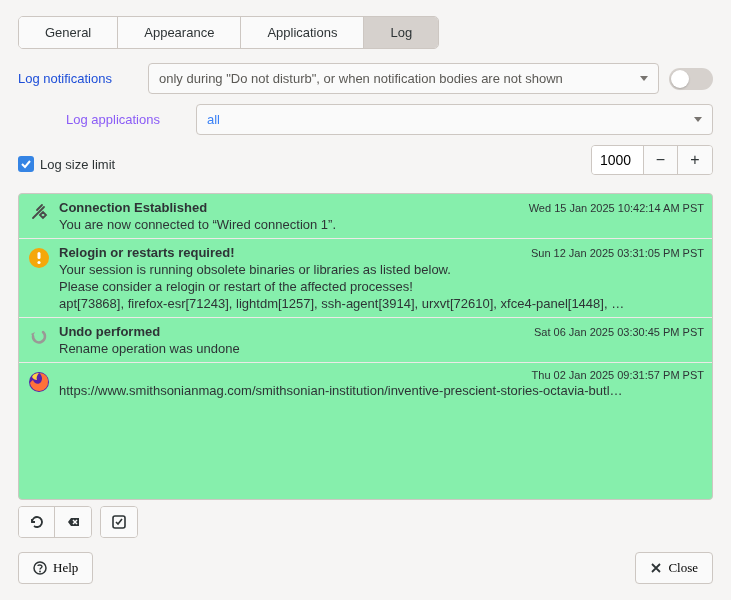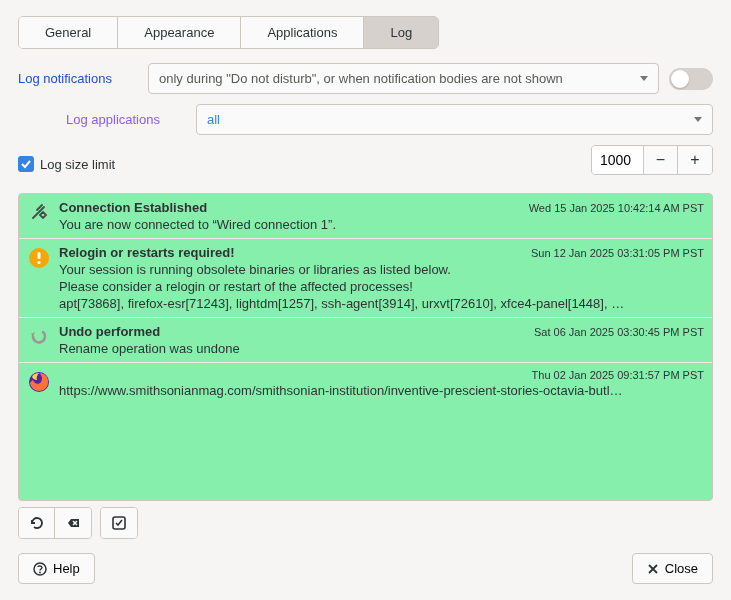--- a/index.html
+++ b/index.html
@@ -178,20 +178,21 @@
 .btn {
   border: 1px solid #cdc7c2;
   border-radius: 4px;
   background: #fafafa;
   padding: 7px 14px;
   cursor: pointer;
   display: inline-flex;
   align-items: center;
   gap: 6px;
   font-size: 13px;
+  font-family: Liberation Serif, serif;
 }
 svg { display: block; }
 </style>
 </head>
 <body>
 
 <div class="tabs">
   <div class="tab-strip">
     <div class="tab">General</div>
     <div class="tab">Appearance</div>

